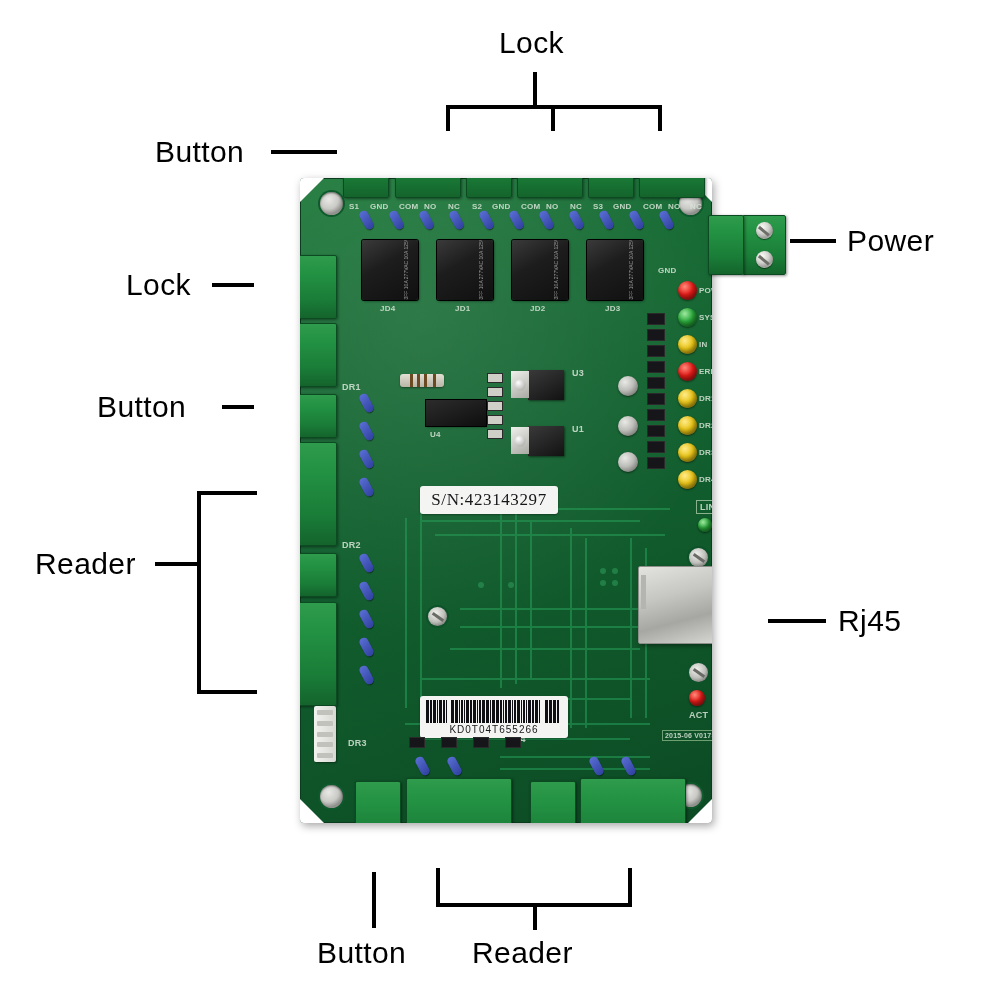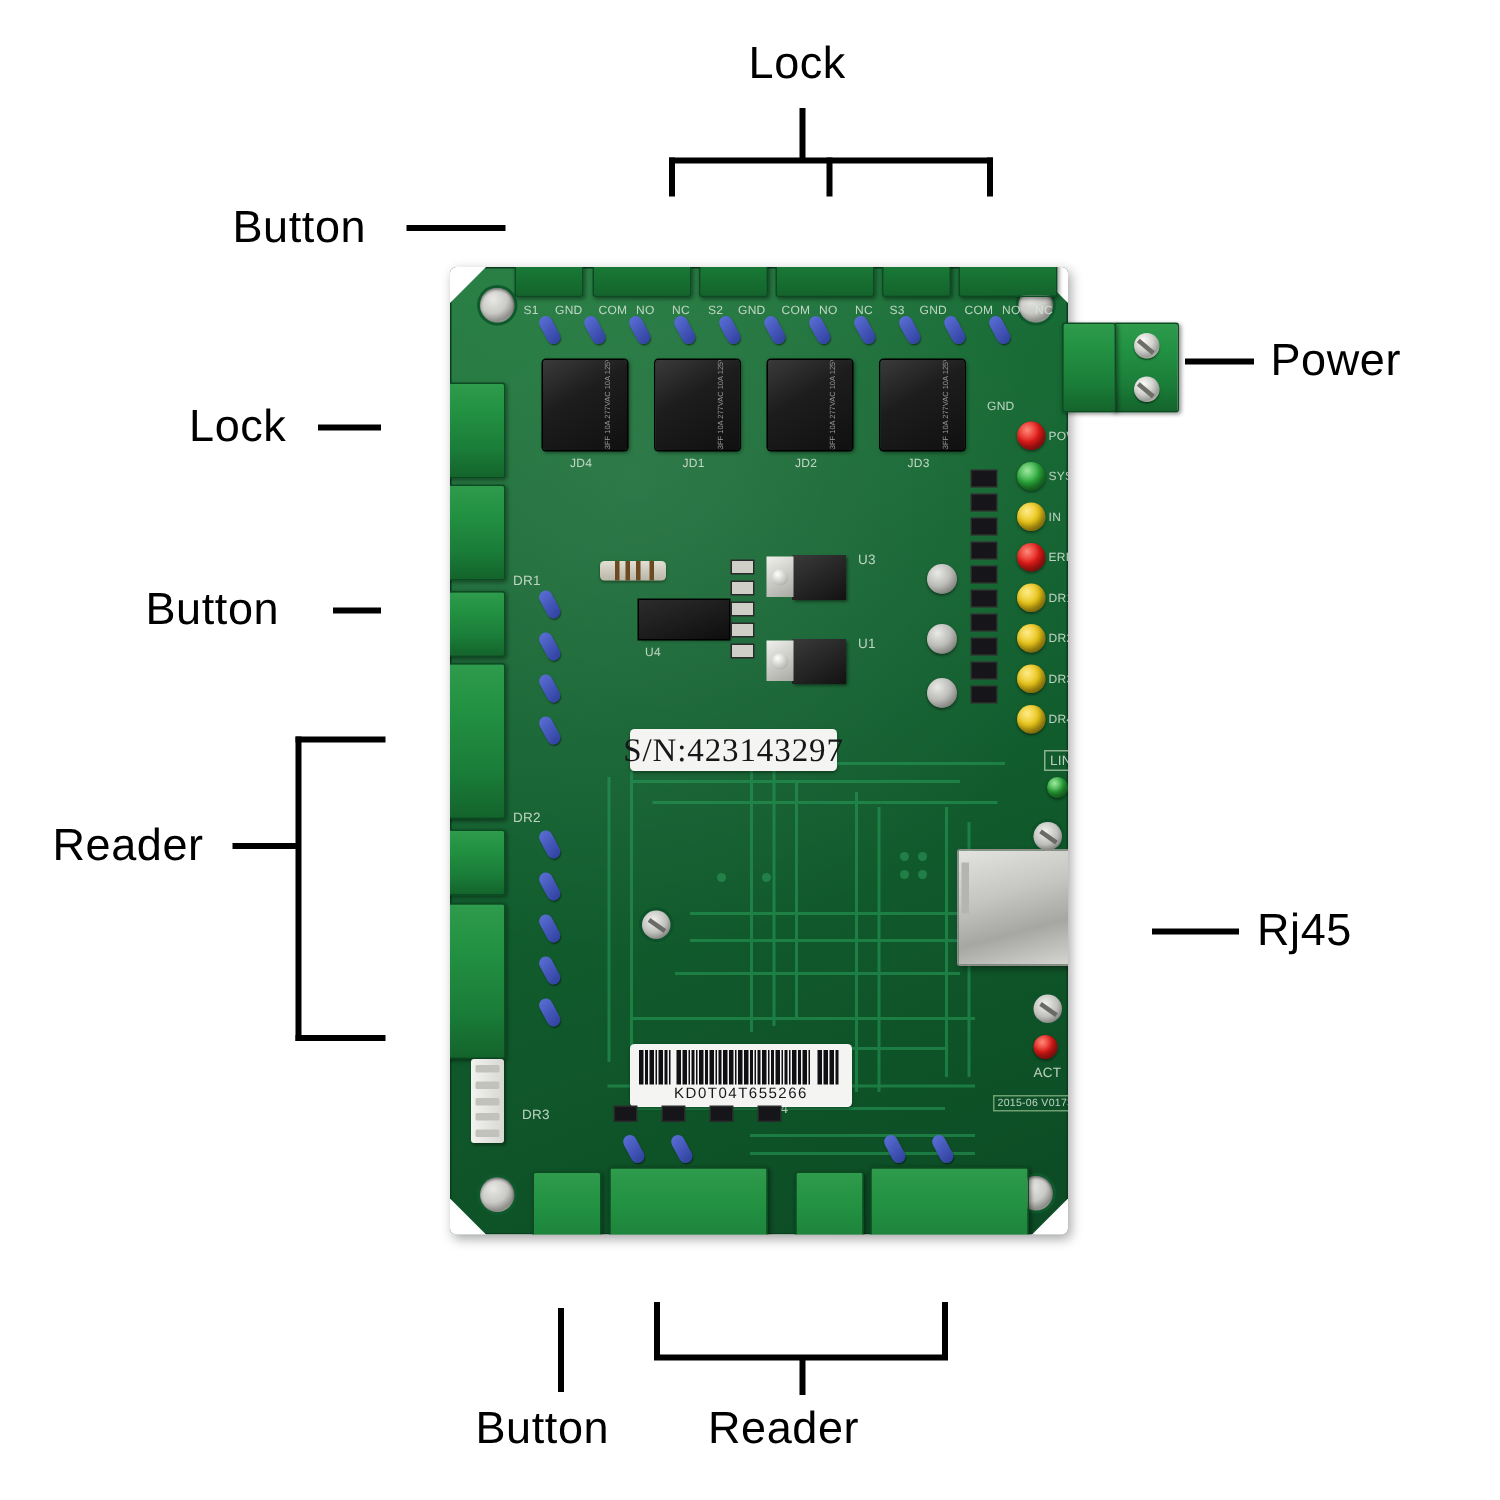--- a/index.html
+++ b/index.html
@@ -76,21 +76,21 @@
   .term .screw::after{
     content:""; position:absolute; left:50%; top:50%; width:13px; height:2.6px;
     background:#6e6e69; transform:translate(-50%,-50%) rotate(40deg);
   }
   .term.vert { flex-direction:column; align-items:center; justify-content:space-around; }
   .term.vert .screw { margin-top:0; }
 
   
   .silk {
     position:absolute; color:#d9e6d9; font-family:"Liberation Sans", sans-serif;
-    font-size:8px; letter-spacing:.2px; white-space:nowrap; opacity:.85;
+    font-size:8px; letter-spacing:.2px; white-space:nowrap; opacity:.85;font-weight:bold;
   }
   .silk.big { font-size:9px; }
 
   
   .relay {
     position:absolute; width:56px; height:60px; border-radius:2px;
     background:linear-gradient(150deg,#3a3a3a 0%, #1d1d1d 40%, #101010 100%);
     box-shadow:1px 1px 3px rgba(0,0,0,.6), 0 0 0 1px #000;
     color:#9a9a9a; font-size:5px; padding:4px; line-height:1.25; overflow:hidden;
   }
@@ -142,21 +142,21 @@
   .led.green { background:radial-gradient(circle at 36% 30%, #9fe89f 0%, #2aa83b 45%, #136a1e 100%); }
   .led.yellow{ background:radial-gradient(circle at 36% 30%, #ffeb8a 0%, #e8c418 45%, #9d8309 100%); }
 
   
   .sticker {
     position:absolute; background:#f4f4f2; border-radius:3px;
     box-shadow:0 1px 2px rgba(0,0,0,.35); color:#17171a;
     display:flex; align-items:center; justify-content:center;
     font-family:"Liberation Serif", serif;
   }
-  #sn-label { font-size:22px; letter-spacing:.6px; }
+  #sn-label { font-size:17px; letter-spacing:.6px; }
   #barcode-label { flex-direction:column; padding:3px 6px 2px; }
   .bars { width:100%; height:23px; display:flex; gap:1px; align-items:stretch; }
   .bars i{ display:block; background:#101014; }
   .bc-text{ font-family:"Liberation Sans", sans-serif; font-size:10px; letter-spacing:1px; color:#18181b; margin-top:1px; }
 
   
   #rj45 {
     position:absolute;
     background:linear-gradient(165deg,#e3e3e0 0%, #c6c6c2 38%, #a6a6a2 68%, #d5d5d1 100%);
     border:1px solid #8d8d89; border-radius:2px;

